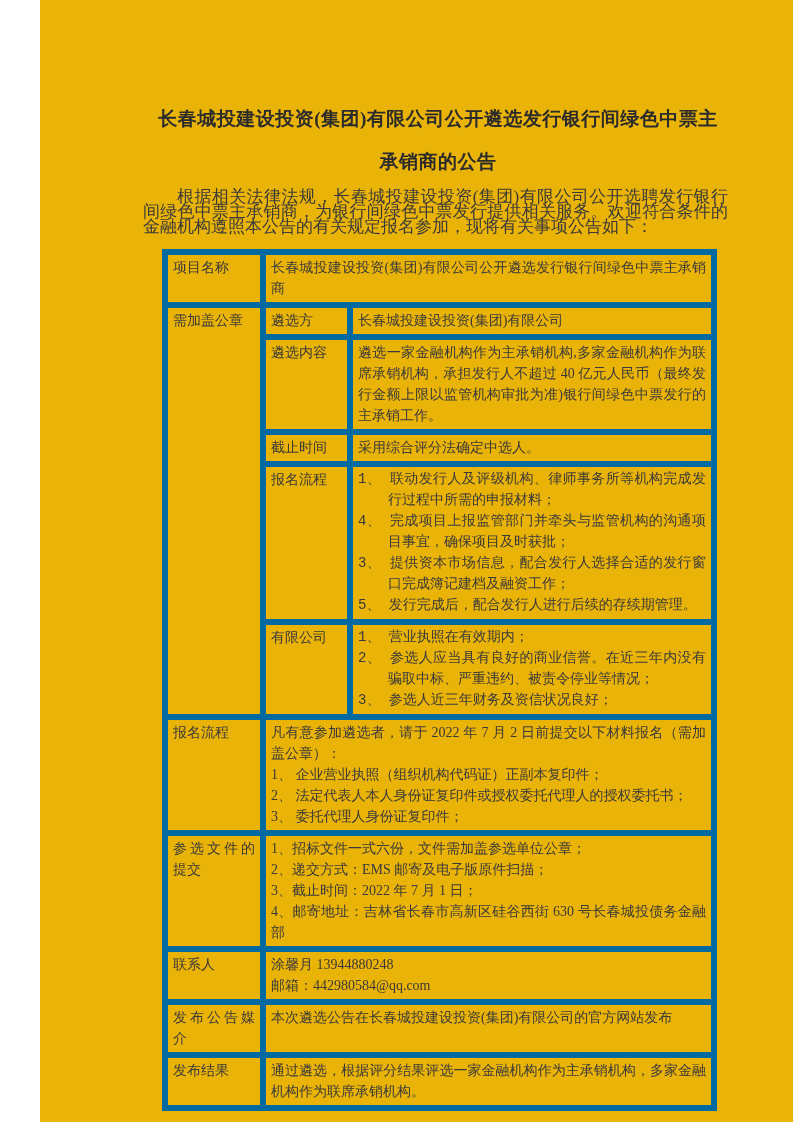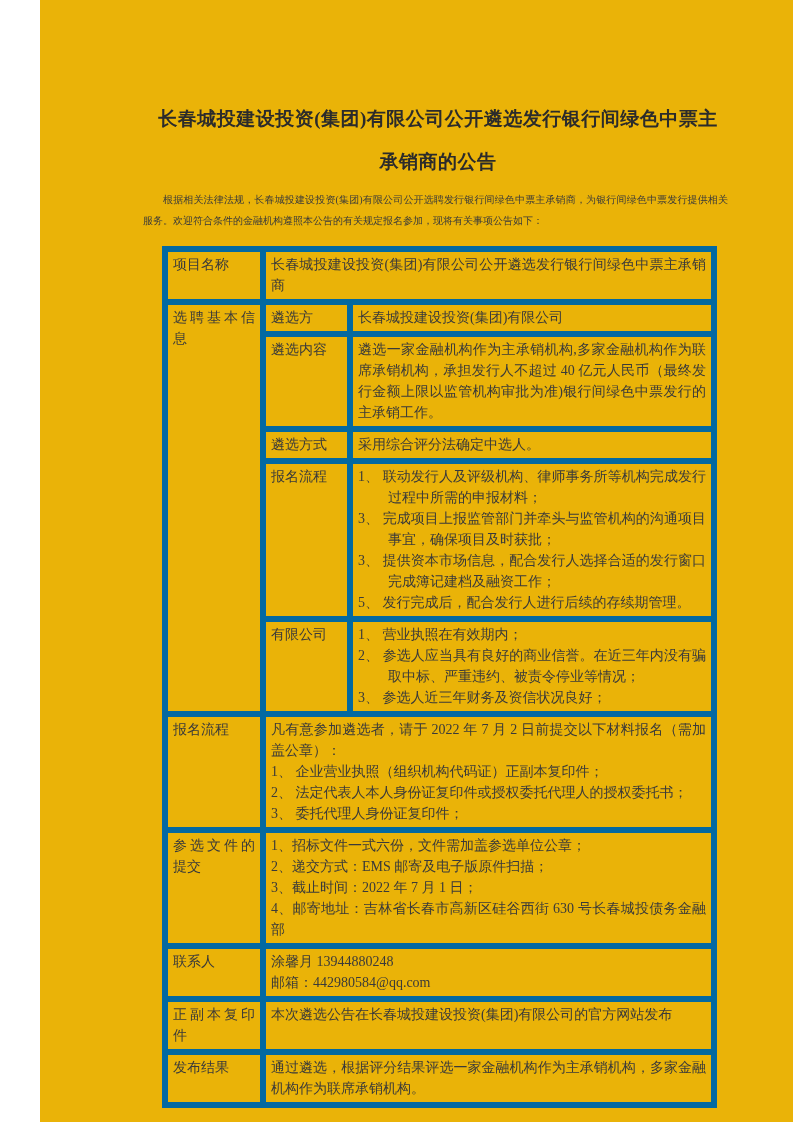--- a/index.html
+++ b/index.html
@@ -25,22 +25,22 @@
     font-size: 19px;
     font-weight: bold;
     color: #2b2b2b;
     text-align: center;
     line-height: 43px;
     letter-spacing: 0.5px;
   }
   .intro {
     width: 585px;
     margin: 0 0 15px 0;
-    font-size: 10px;
-    line-height: 21px;
+    font-size: 17px;
+    line-height: 15px;
     text-align: justify;
     text-indent: 2em;
     color: #3a3a3a;
   }
   table.announcement {
     border-collapse: collapse;
     table-layout: fixed;
     width: 549px;
     margin-left: 19px;
     font-size: 14px;
@@ -61,20 +61,21 @@
   td.lbl-mid {
     vertical-align: middle;
   }
   td.sublbl {
     text-align: center;
     vertical-align: middle;
   }
   .hang {
     padding-left: 30px;
     text-indent: -30px;
+    font-family: Liberation Mono, monospace;
   }
   .cell-line { margin: 0; }
 </style>
 </head>
 <body>
 
 <div class="page">
 
   <h1 class="doc-title">长春城投建设投资(集团)有限公司公开遴选发行银行间绿色中票主承销商的公告</h1>
 
@@ -87,40 +88,40 @@
       <col style="width:364px">
     </colgroup>
 
     <tbody>
         <tr>
       <td class="lbl">项目名称</td>
       <td colspan="2">长春城投建设投资(集团)有限公司公开遴选发行银行间绿色中票主承销商</td>
     </tr>
 
     <tr>
-      <td class="lbl lbl-mid" rowspan="5">选聘基本信息</td>
+      <td class="lbl lbl-mid" rowspan="5">需加盖公章</td>
       <td class="sublbl">遴选方</td>
       <td>长春城投建设投资(集团)有限公司</td>
     </tr>
 
     <tr>
       <td class="sublbl">遴选内容</td>
       <td>遴选一家金融机构作为主承销机构,多家金融机构作为联席承销机构，承担发行人不超过 40 亿元人民币（最终发行金额上限以监管机构审批为准)银行间绿色中票发行的主承销工作。</td>
     </tr>
 
     <tr>
-      <td class="sublbl">遴选方式</td>
+      <td class="sublbl">截止时间</td>
       <td>采用综合评分法确定中选人。</td>
     </tr>
 
     <tr>
       <td class="sublbl">报名流程</td>
       <td>
         <div class="cell-line hang">1、 联动发行人及评级机构、律师事务所等机构完成发行过程中所需的申报材料；</div>
-        <div class="cell-line hang">3、 完成项目上报监管部门并牵头与监管机构的沟通项目事宜，确保项目及时获批；</div>
+        <div class="cell-line hang">4、 完成项目上报监管部门并牵头与监管机构的沟通项目事宜，确保项目及时获批；</div>
         <div class="cell-line hang">3、 提供资本市场信息，配合发行人选择合适的发行窗口完成簿记建档及融资工作；</div>
         <div class="cell-line hang">5、 发行完成后，配合发行人进行后续的存续期管理。</div>
       </td>
     </tr>
 
     <tr>
       <td class="sublbl">有限公司</td>
       <td>
         <div class="cell-line hang">1、 营业执照在有效期内；</div>
         <div class="cell-line hang">2、 参选人应当具有良好的商业信誉。在近三年内没有骗取中标、严重违约、被责令停业等情况；</div>
@@ -150,21 +151,21 @@
 
     <tr>
       <td class="lbl">联系人</td>
       <td colspan="2">
         <div class="cell-line">涂馨月 13944880248</div>
         <div class="cell-line">邮箱：442980584@qq.com</div>
       </td>
     </tr>
 
     <tr>
-      <td class="lbl">正副本复印件</td>
+      <td class="lbl">发布公告媒介</td>
       <td colspan="2">本次遴选公告在长春城投建设投资(集团)有限公司的官方网站发布</td>
     </tr>
 
     <tr>
       <td class="lbl">发布结果</td>
       <td colspan="2">通过遴选，根据评分结果评选一家金融机构作为主承销机构，多家金融机构作为联席承销机构。</td>
     </tr>
 
   </tbody>
     </table>

